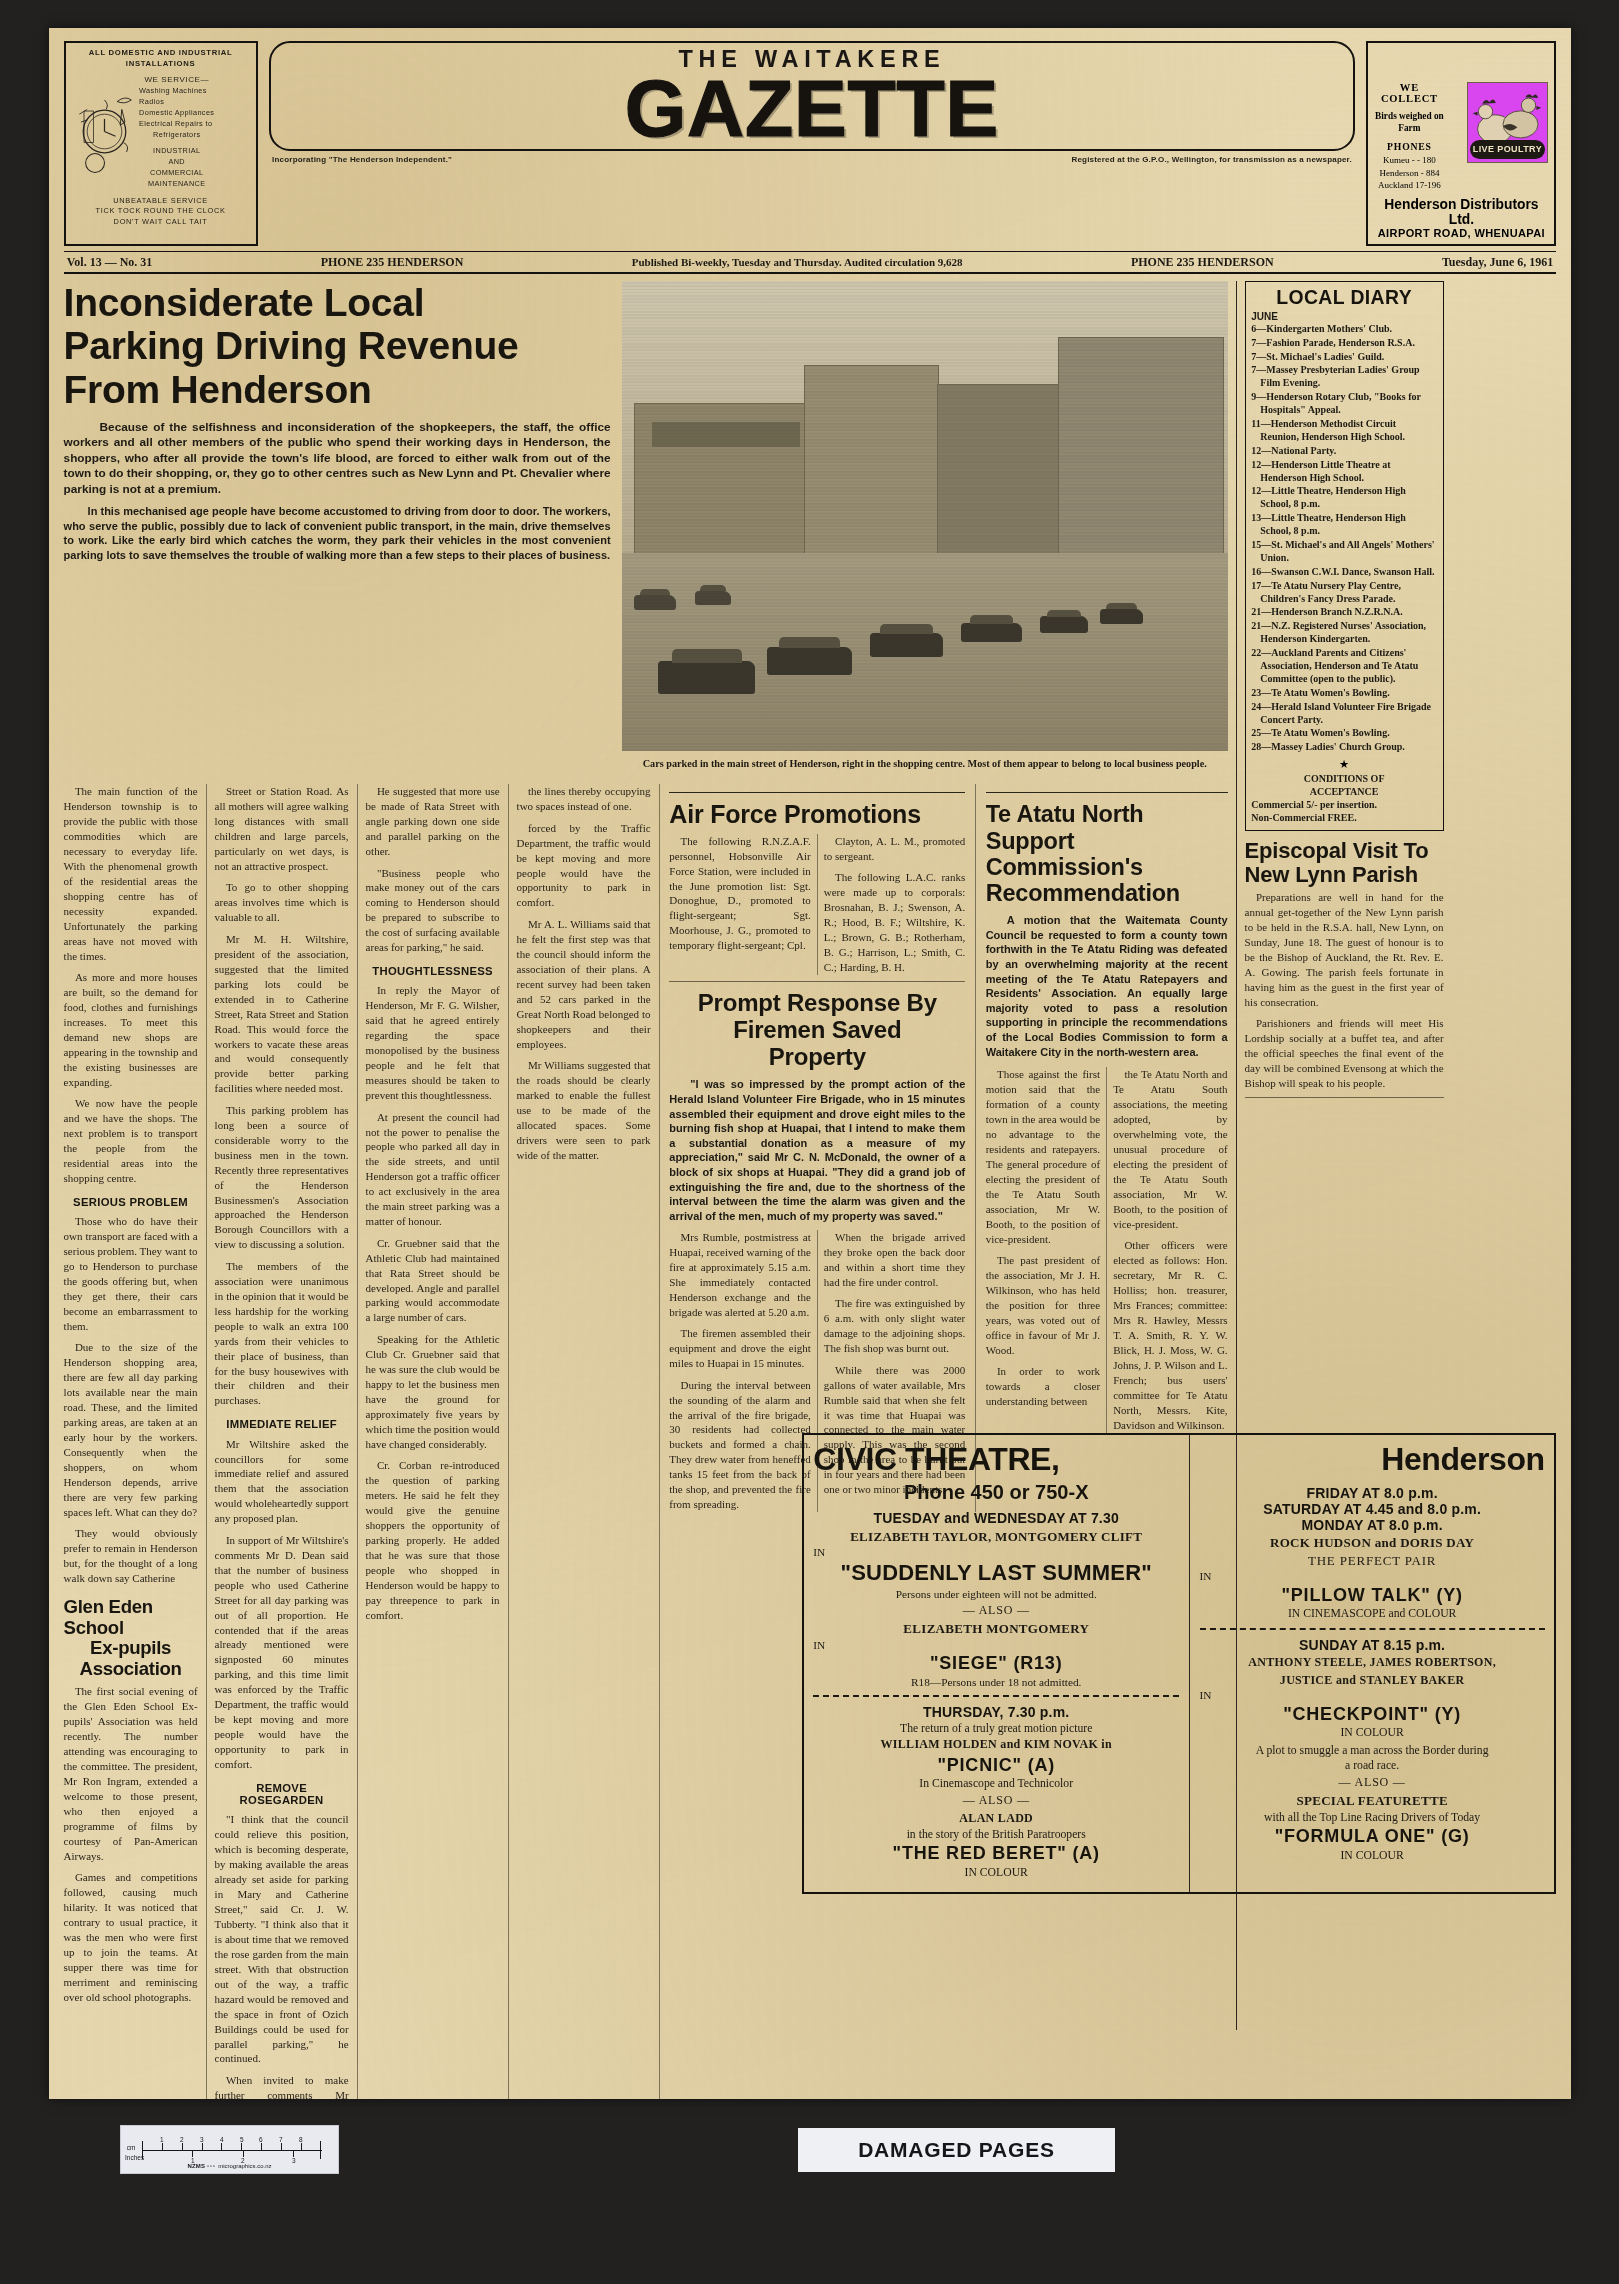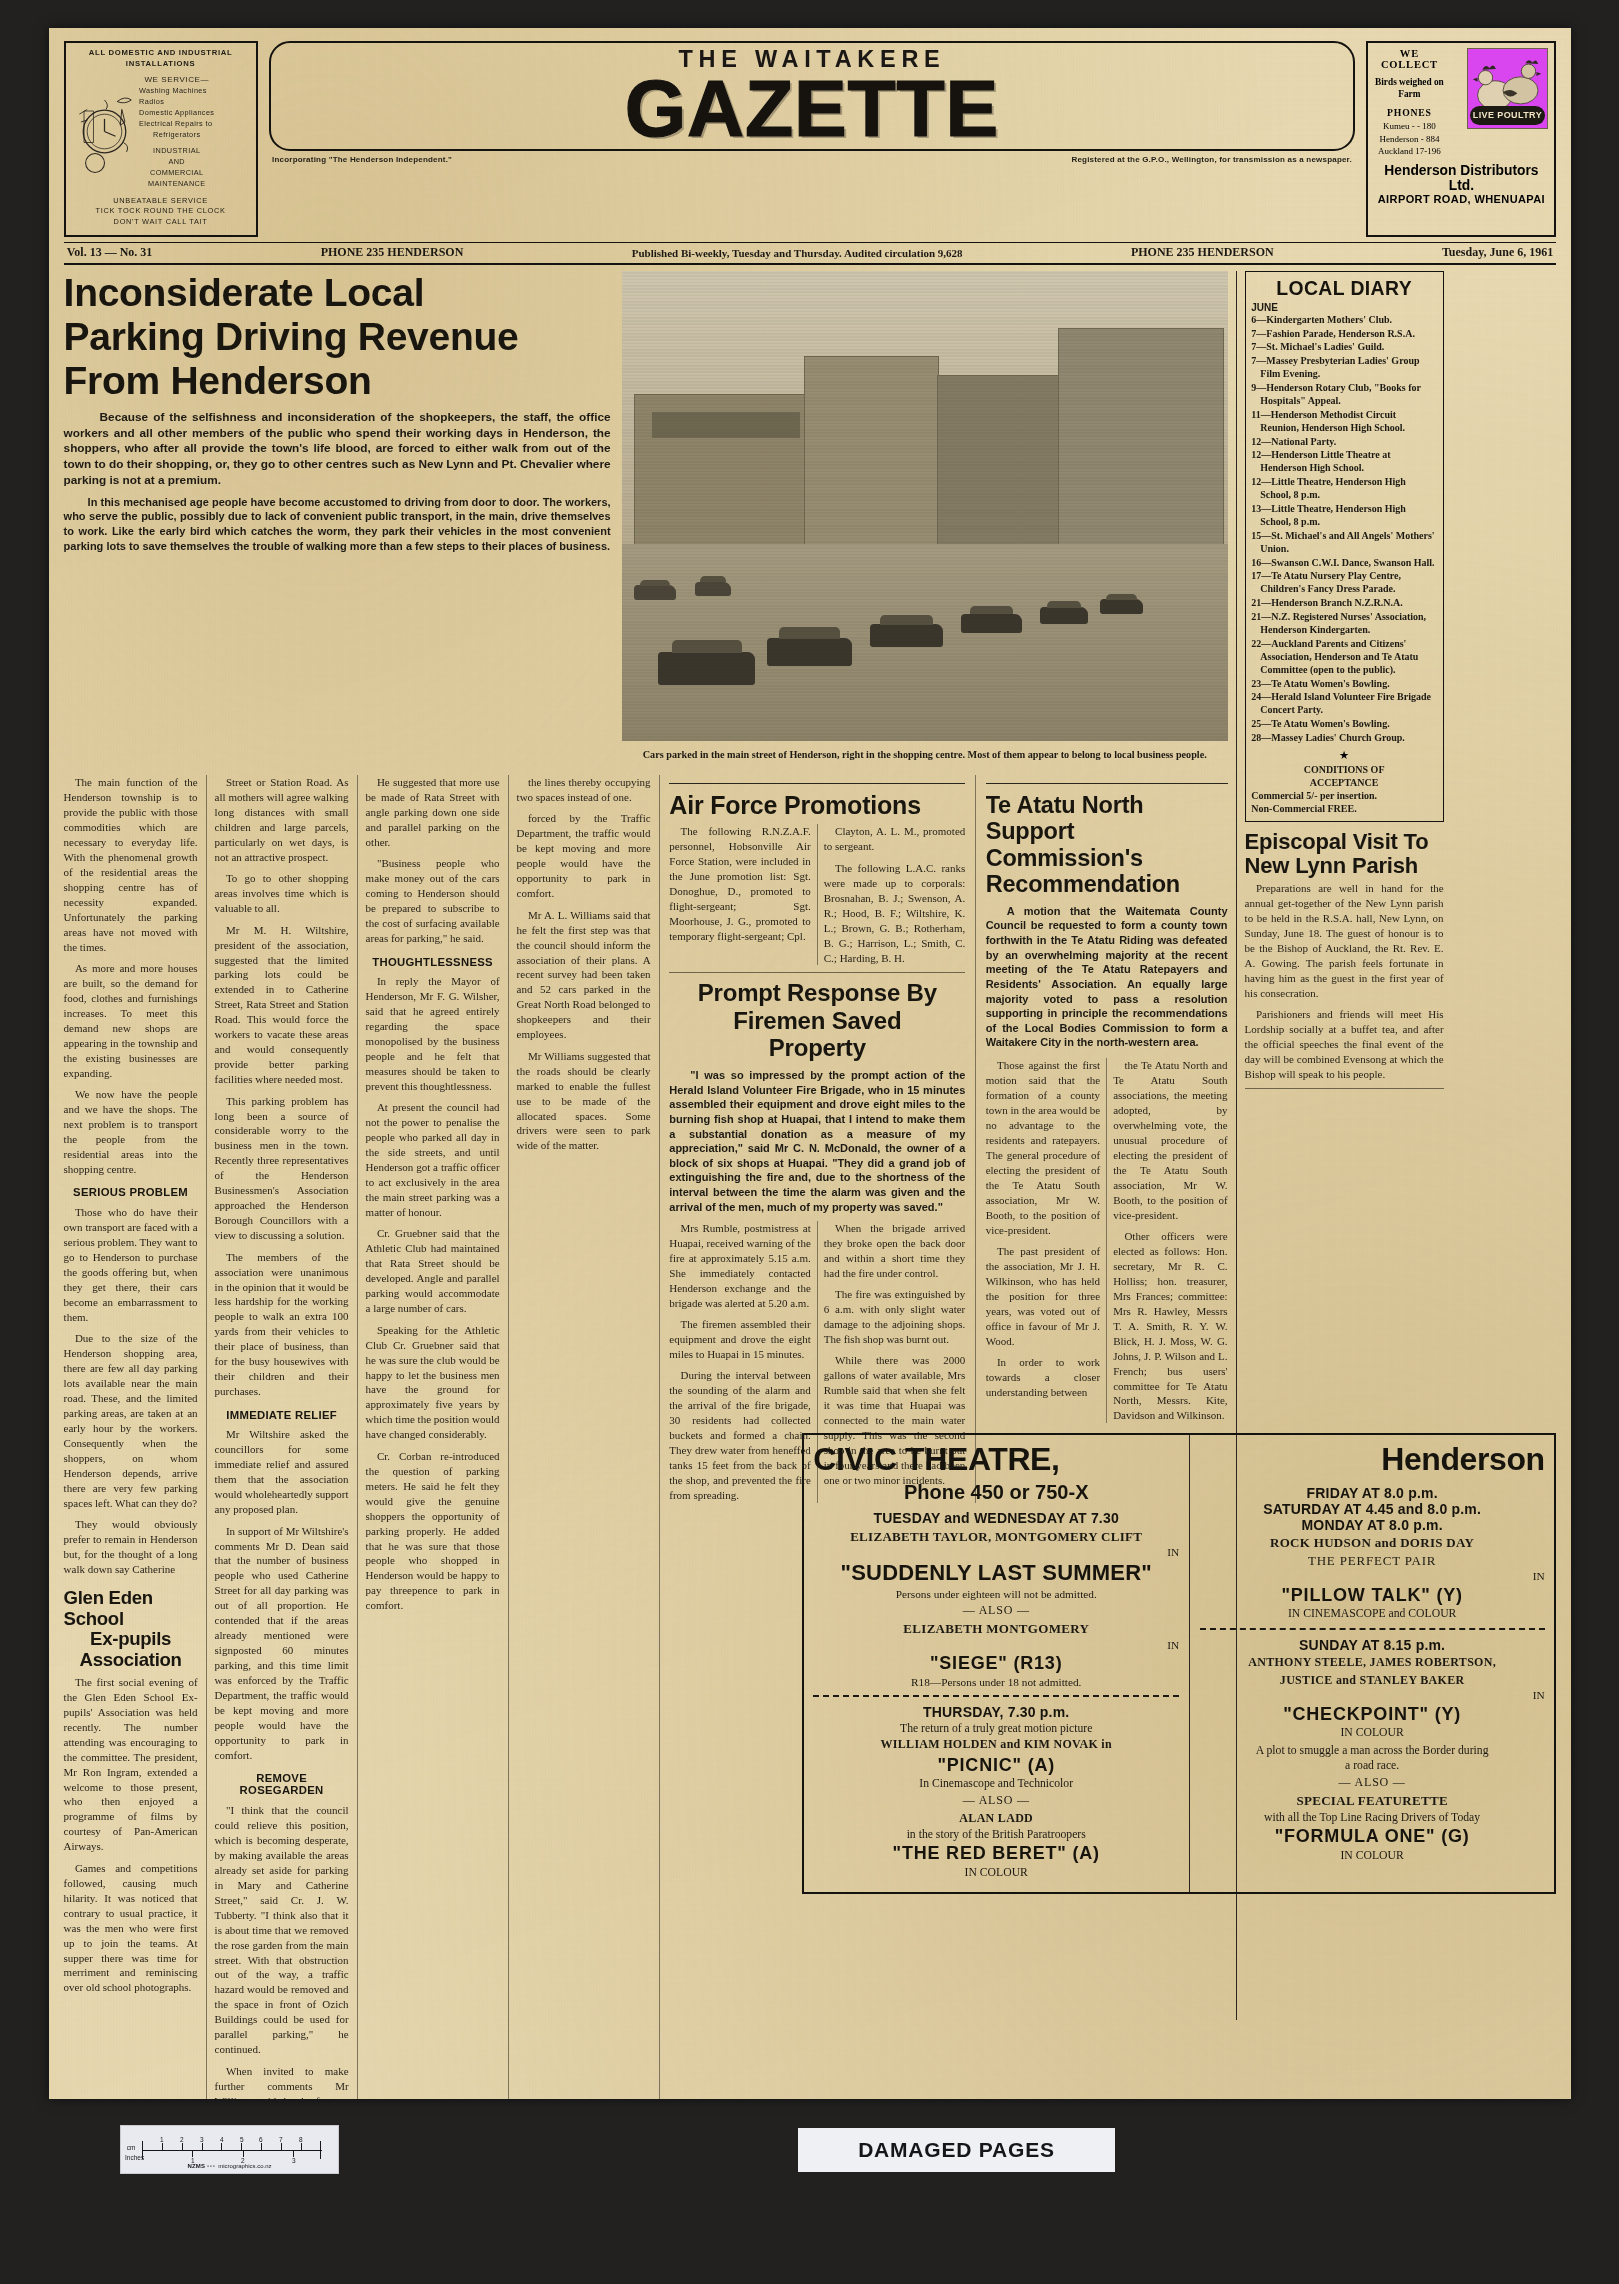--- a/index.html
+++ b/index.html
@@ -42,21 +42,21 @@
           letter-spacing:5.7px;color:#1a1714;line-height:1.15;}
   .title-big{font-family:"Liberation Sans",sans-serif;font-weight:700;font-size:79px;
           letter-spacing:0.8px;color:#16130f;line-height:.95;margin:-1.6px 0 1.6px;
           -webkit-text-stroke:1.2px #16130f;
           text-shadow:2.4px 2.4px 0 rgba(20,18,14,.28);}
   .plate-sub{display:flex;justify-content:space-between;font-family:"Liberation Sans",sans-serif;
           font-size:8px;font-weight:600;letter-spacing:0.2px;color:#221f18;margin-top:3.2px;padding:0 3.2px;}
 
   .poultry{border:2.4px solid #15130f;width:190px;box-sizing:border-box;padding:5.7px 6.5px;
           text-align:center;}
-  .poultry .r{display:flex;gap:23px;}
+  .poultry .r{display:flex;gap:23px;margin-top:34px;}
   .poultry .lcol{flex:1;}
   .pt1{font-family:"Liberation Serif",serif;font-weight:700;font-size:10.5px;letter-spacing:0.8px;margin-bottom:5.7px;}
   .pt2{font-family:"Liberation Serif",serif;font-weight:700;font-size:9.3px;line-height:1.35;}
   .pt3{font-family:"Liberation Serif",serif;font-weight:700;font-size:9.7px;letter-spacing:0.8px;margin:5.7px 0 2.4px;}
   .pt4{font-family:"Liberation Serif",serif;font-size:9px;line-height:1.4;}
   .chickpic{width:79px;height:79px;flex:none;position:relative;overflow:hidden;
           background:#d946ef;border:0.8px solid #6d6048;}
   .livep{position:absolute;left:2.4px;right:2.4px;bottom:3.2px;height:19.4px;background:#1d1a14;
           border-radius:9.7px;color:#efe4c4;font-family:"Liberation Sans",sans-serif;
           font-weight:700;font-size:9px;line-height:19.4px;letter-spacing:0.4px;}
@@ -121,21 +121,21 @@
   .civic-l{flex:1.06;padding:8px 9.7px 11.3px;}
   .civic-r{flex:1;padding:8px 9.7px 11.3px;border-left:0.8px solid #2a261d;}
   .civic-title{font-family:"Liberation Sans",sans-serif;font-weight:700;font-size:32px;color:#17140e;
         letter-spacing:-0.4px;line-height:1.05;}
   .civic-phone{font-family:"Liberation Sans",sans-serif;font-weight:700;font-size:20px;text-align:center;
         color:#17140e;margin:4px 0 6.5px;}
   .cv-day{font-family:"Liberation Sans",sans-serif;font-weight:700;font-size:14px;text-align:center;
         color:#17140e;letter-spacing:0.2px;}
   .cv-cast{font-family:"Liberation Serif",serif;font-weight:700;font-size:13px;text-align:center;
         color:#1c1912;letter-spacing:0.3px;margin-top:2.4px;}
-  .cv-in{font-family:"Liberation Serif",serif;font-size:11.3px;text-align:right;color:#1c1912;margin:1.6px 0;}
+  .cv-in{font-family:"Liberation Serif",serif;font-size:11.3px;text-align:left;color:#1c1912;margin:1.6px 0;}
   .cv-film{font-family:"Liberation Sans",sans-serif;font-weight:700;font-size:22px;text-align:center;
         color:#17140e;line-height:1.12;margin:2.4px 0;letter-spacing:0.2px;}
   .cv-film-sm{font-family:"Liberation Sans",sans-serif;font-weight:700;font-size:18px;text-align:center;
         color:#17140e;line-height:1.12;margin:2.4px 0;letter-spacing:0.8px;}
   .cv-note{font-family:"Liberation Serif",serif;font-size:11.3px;text-align:center;color:#1c1912;margin:2.4px 0;}
   .cv-also{font-family:"Liberation Serif",serif;font-size:12px;text-align:center;color:#1c1912;margin:3.2px 0;letter-spacing:0.8px;}
   .cv-dash{border-top:2.4px dashed #1d1a13;margin:7.3px 0;}
   .cv-sub{font-family:"Liberation Serif",serif;font-size:11.7px;text-align:center;color:#1c1912;margin:1.6px 0;}
   .ruler{position:absolute;left:120px;top:2125px;width:217px;height:47px;background:#e9eaf0;
         border:0.8px solid #c9cad2;}

